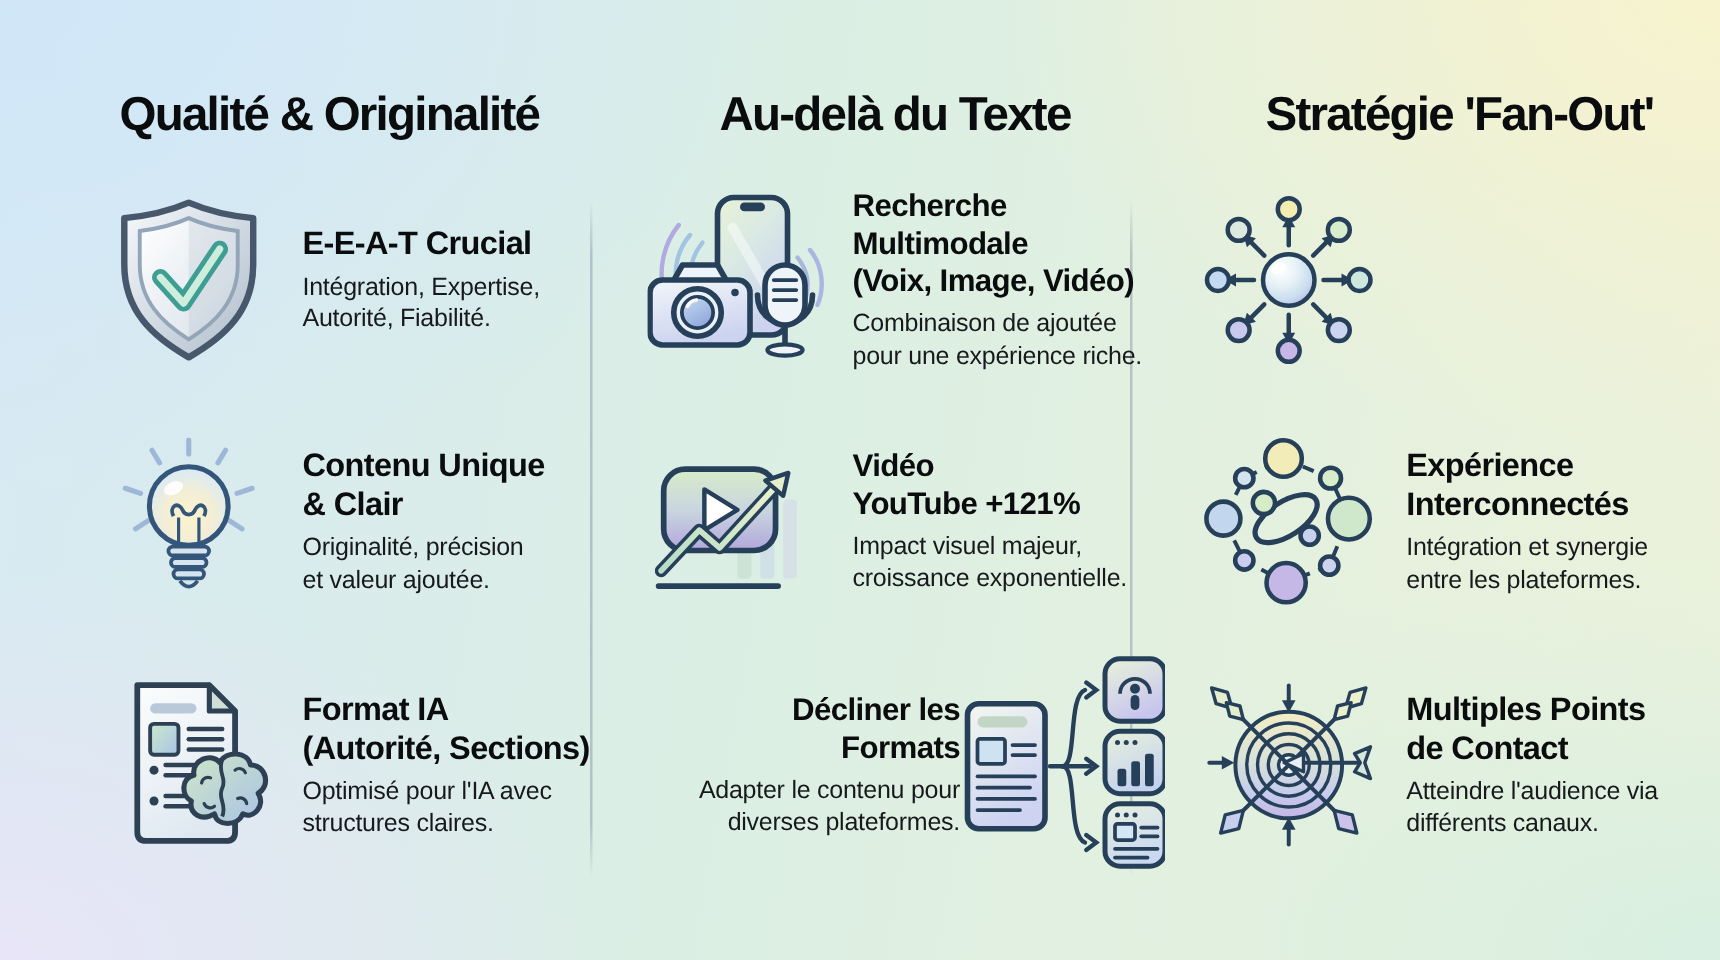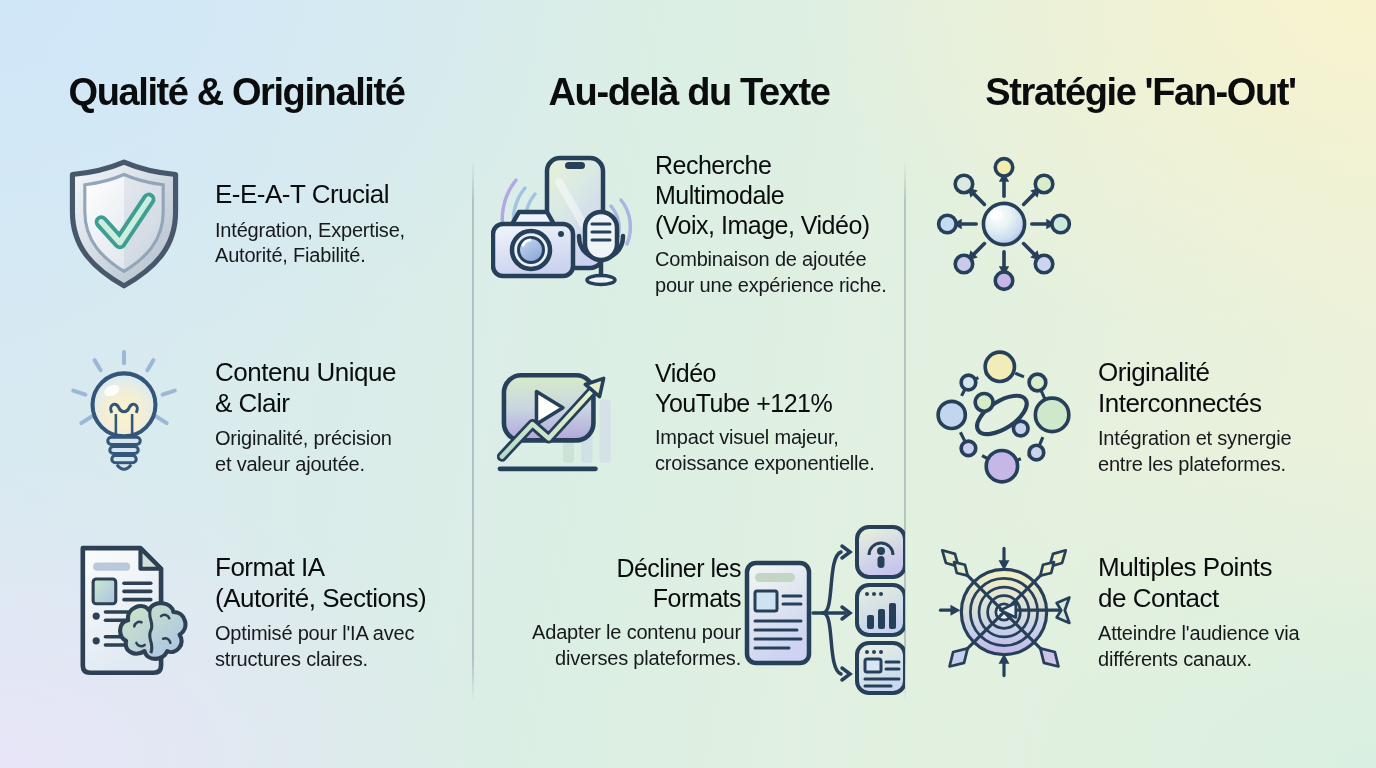--- a/index.html
+++ b/index.html
@@ -7,40 +7,40 @@
   .canvas{
     position:relative; width:1376px; height:768px; overflow:hidden;
     font-family:"Liberation Sans","DejaVu Sans",sans-serif;
     background:
       radial-gradient(75% 85% at 0% 0%,   rgba(208,231,249,.95) 0%, rgba(208,231,249,0) 62%),
       radial-gradient(70% 80% at 100% 0%, rgba(248,243,205,.95) 0%, rgba(248,243,205,0) 60%),
       radial-gradient(60% 70% at 0% 100%, rgba(233,229,248,.95) 0%, rgba(233,229,248,0) 58%),
       radial-gradient(65% 75% at 100% 100%,rgba(214,239,226,.9) 0%, rgba(214,239,226,0) 60%),
       linear-gradient(100deg,#d7e9f3 0%, #dcefe3 48%, #edf2da 100%);
   }
-  .cols{ position:absolute; inset:0; display:grid; grid-template-columns:473px 432px 471px; }
+  .cols{ position:absolute; inset:0; display:grid; grid-template-columns:473px 432px 471px;margin-left:27px; }
   .col{ display:flex; flex-direction:column; }
   .col-header{
     height:128px; display:flex; align-items:flex-end; justify-content:center;
     padding-bottom:14px; font-size:38px; font-weight:bold; letter-spacing:-1.4px; color:#0b0c0e;
   }
   .row{ display:flex; align-items:center; }
   .row1{ height:192px; } .row2{ height:194px; } .row3{ height:196px; }
   .icon-box{ flex:none; display:flex; align-items:center; justify-content:center; }
   .col-a .icon-box{ margin-left:55px; width:138px; }
   .col-a .text-block{ margin-left:22px; }
   .col-b .icon-box{ margin-left:18px; width:152px; }
   .col-b .text-block{ margin-left:12px; }
   .col-c .icon-box{ margin-left:30px; width:138px; }
   .col-c .text-block{ margin-left:25px; }
   .row-reversed{ padding-left:30px;text-align:right; }
   .row-reversed .text-block{ margin-left:0; width:240px; }
   .row-reversed .icon-box{ margin-left:2px; width:162px; }
   .item-title{
-    font-size:26px; font-weight:normal; line-height:1.2; letter-spacing:-0.5px;
+    font-size:26px; font-weight:bold; line-height:1.2; letter-spacing:-0.5px;
     color:#0b0c0e; white-space:pre-line; margin-bottom:7px;
   }
   .col-b .item-title{ font-size:25px; }
   .item-desc{
     font-size:20px; line-height:1.28; letter-spacing:-0.2px;
     color:#17191c; white-space:pre-line;
   }
   .divider{
     position:absolute; top:160px; height:542px; width:2px;
     background:linear-gradient(to bottom, rgba(140,150,165,0), rgba(140,150,165,.5) 8%, rgba(140,150,165,.5) 92%, rgba(140,150,165,0));
@@ -400,21 +400,21 @@
               <circle cx="32" cy="33" r="7" fill="#d3e4ee"></circle>
               <circle cx="98" cy="33" r="8" fill="#d9eccc"></circle>
               <circle cx="97" cy="100" r="7" fill="#ccd3ee"></circle>
               <circle cx="32" cy="96" r="7" fill="#c9cdee"></circle>
               <circle cx="47" cy="52" r="8.5" fill="#d5ecc6"></circle>
               <circle cx="82" cy="77" r="7" fill="#c6d2ee"></circle>
             </g>
           </svg>
         </div>
         <div class="text-block">
-          <div class="item-title">Originalité
+          <div class="item-title">Expérience
 Interconnectés</div>
           <div class="item-desc">Intégration et synergie
 entre les plateformes.</div>
         </div>
       </div>
 
       <div class="row row3">
         <div class="icon-box">
           <svg width="150" height="150" viewBox="0 0 152 152">
             <defs>

